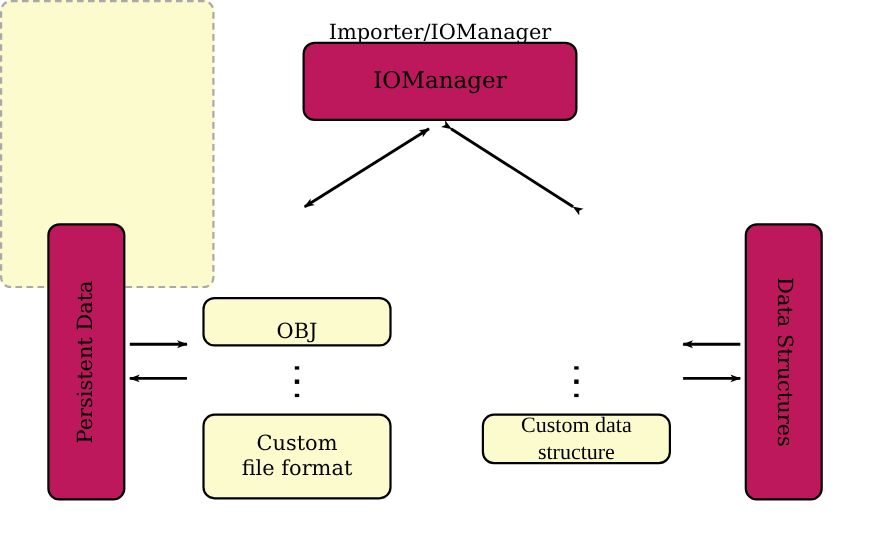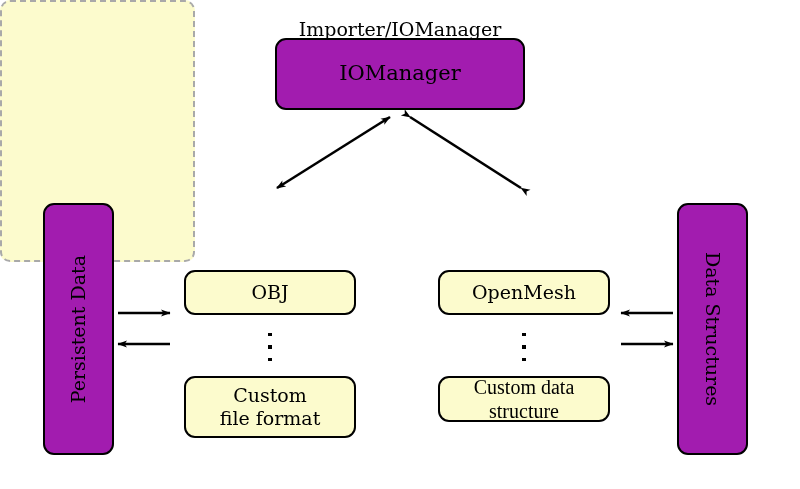--- a/index.html
+++ b/index.html
@@ -24,21 +24,21 @@
     align-items: center;
     justify-content: center;
     text-align: center;
     color: #000000;
     line-height: 1.22;
   }
 
   .hardbox {
     border: 2.4px solid #000000;
     border-radius: 11px;
-    background: #a21caf;
+    background: #be185d;
     text-align: right;
   }
 
   .innerbox {
     border: 2.4px solid #000000;
     border-radius: 11px;
     background: #fcfbcd;
   }
 
   .group {
@@ -88,22 +88,22 @@
     position: absolute;
     left: 0; right: 0;
     top: 18px;
     text-align: center;
     font-size: 19px;
     color: #000000;
     white-space: nowrap;
   }
 
   
-  #box-obj        { left: 184px; top: 270px; width: 172px; height: 45px; font-size: 19px; }
-  #box-customfile { left: 184px; top: 376px; width: 172px; height: 62px; font-size: 19px; }
+  #box-obj        { left: 184px; top: 270px; width: 172px; height: 45px; font-size: 19px; align-items: flex-end; }
+  #box-customfile { left: 184px; top: 376px; width: 172px; height: 78px; font-size: 19px; }
 
   
   #box-openmesh   { left: 438px; top: 270px; width: 172px; height: 45px; font-size: 19px; }
   #box-customds   { left: 438px; top: 376px; width: 172px; height: 46px; font-size: 20px; font-family: Liberation Serif, serif; }
 
   
   .vdots {
     position: absolute;
     width: 20px;
     display: flex;
@@ -158,23 +158,20 @@
   </div>
 
   <div class="node innerbox" id="box-customfile">
     <span>Custom<br>file format</span>
   </div>
 
   <div class="group" id="group-importerexporter">
     <div class="group-title">Importer/IOManager</div>
   </div>
 
-  <div class="node innerbox" id="box-openmesh">
-    <span>OpenMesh</span>
-  </div>
 
   <div class="vdots" id="dots-right">
     <span></span>
     <span></span>
     <span></span>
   </div>
 
   <div class="node innerbox" id="box-customds">
     <span>Custom data<br>structure</span>
   </div>

